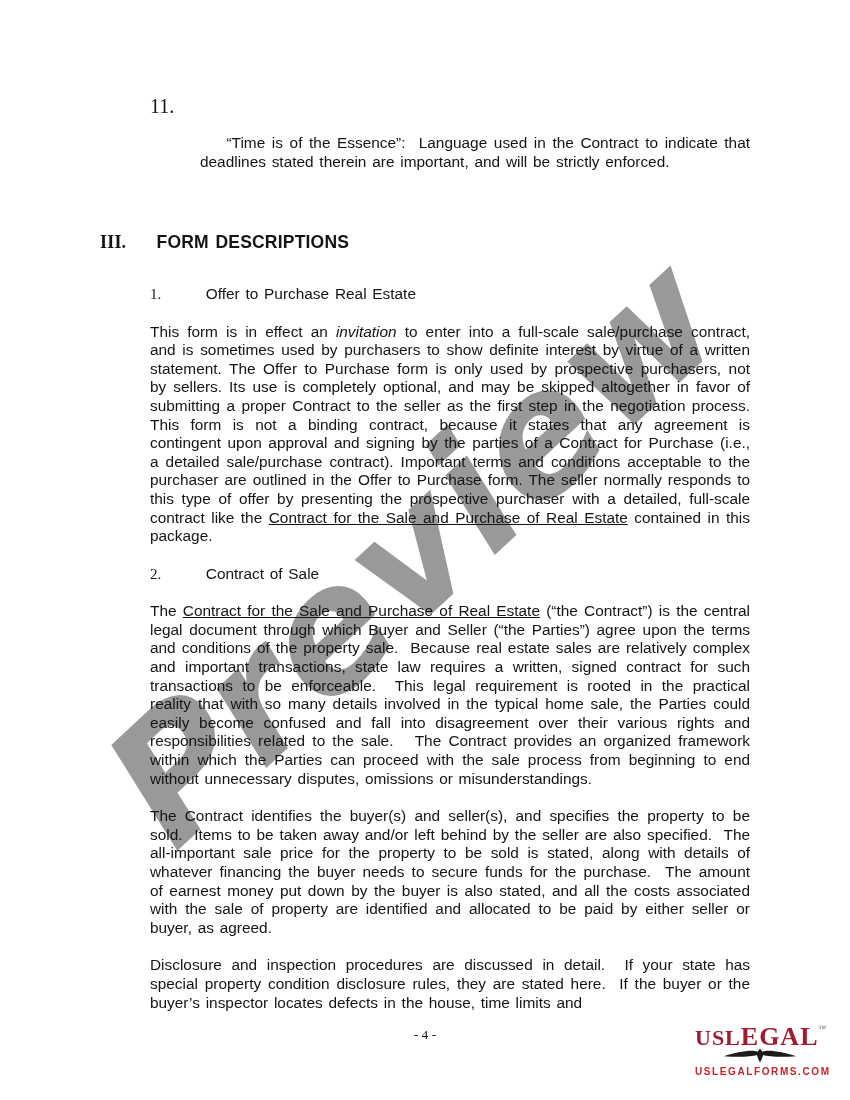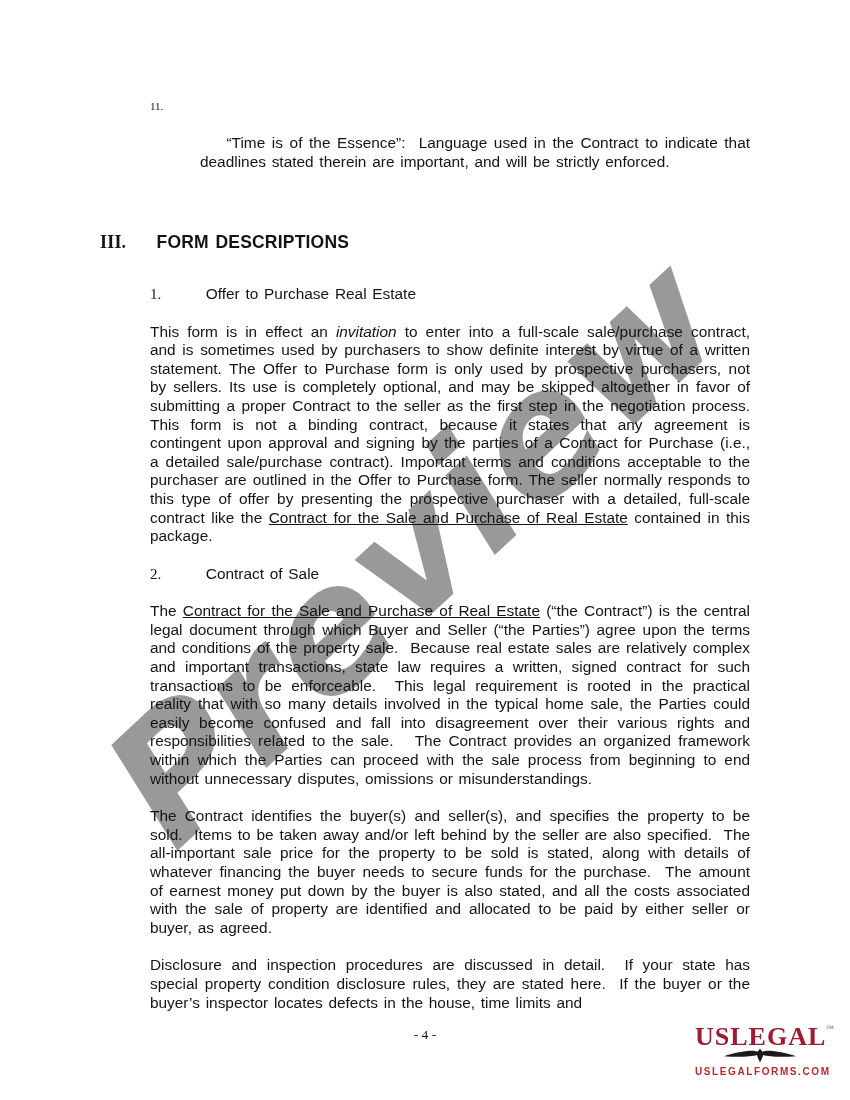--- a/index.html
+++ b/index.html
@@ -47,21 +47,21 @@
   }
   .hang {
     position: relative;
     padding-left: 50px;
   }
   .hang .num {
     position: absolute;
     left: 0;
     top: 0;
     font-family: "Liberation Serif", serif;
-    font-size: 11px;
+    font-size: 20px;
     word-spacing: 0;
   }
   .item11 { margin-bottom: 42px; }
   .section-head {
     margin-left: -50px;
     margin-bottom: 32px;
     font-weight: bold;
     font-size: 17.5px;
     line-height: 21px;
     letter-spacing: 0.2px;
@@ -102,21 +102,21 @@
     text-align: center;
     z-index: 1;
     line-height: 1;
   }
   .logo-wordmark {
     font-family: "Liberation Serif", serif;
     font-weight: bold;
     letter-spacing: 1px;
     white-space: nowrap;
   }
-  .logo-large { font-size: 26px; text-align: center; }
+  .logo-large { font-size: 22px; text-align: center; }
   .logo-small { font-size: 26px; }
   .logo-tm {
     font-size: 8px;
     color: #8a8a8a;
     vertical-align: 14px;
     letter-spacing: 0;
   }
   .logo-eagle { margin-top: -2px; }
   .logo-site {
     font-size: 10px;

